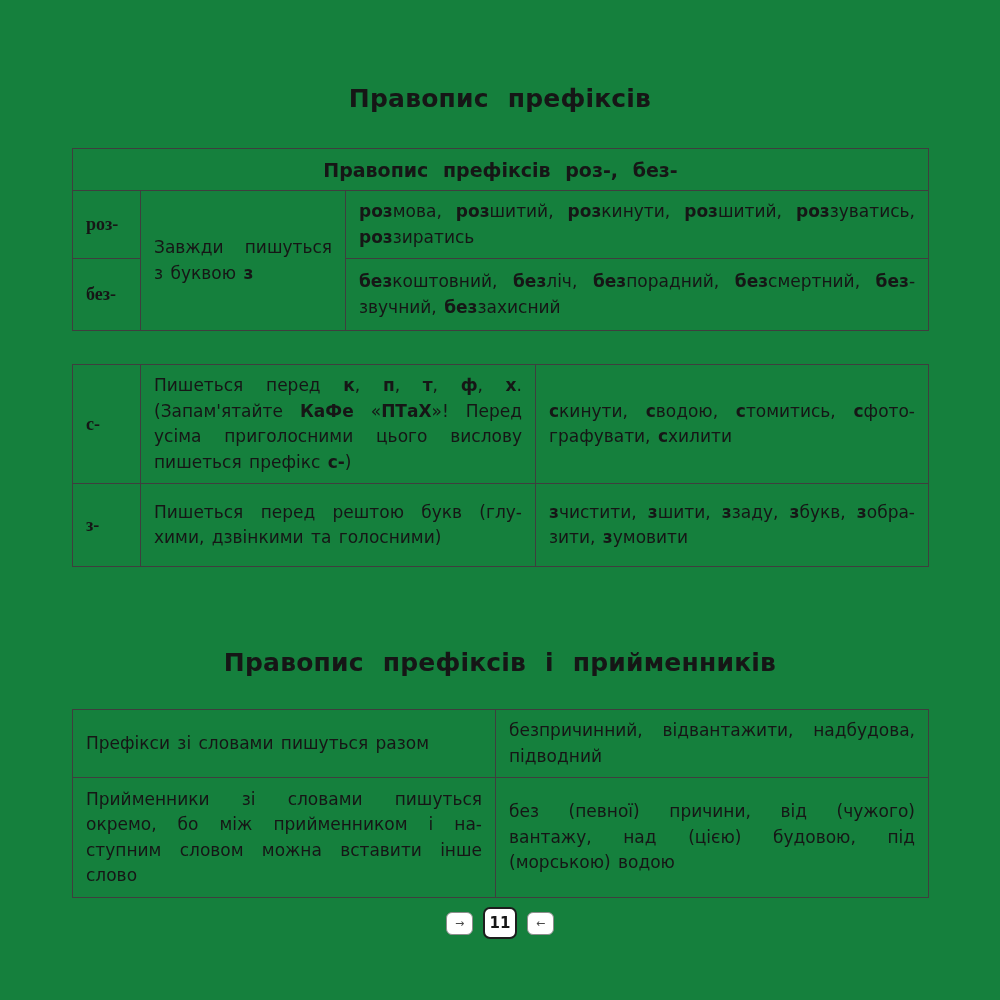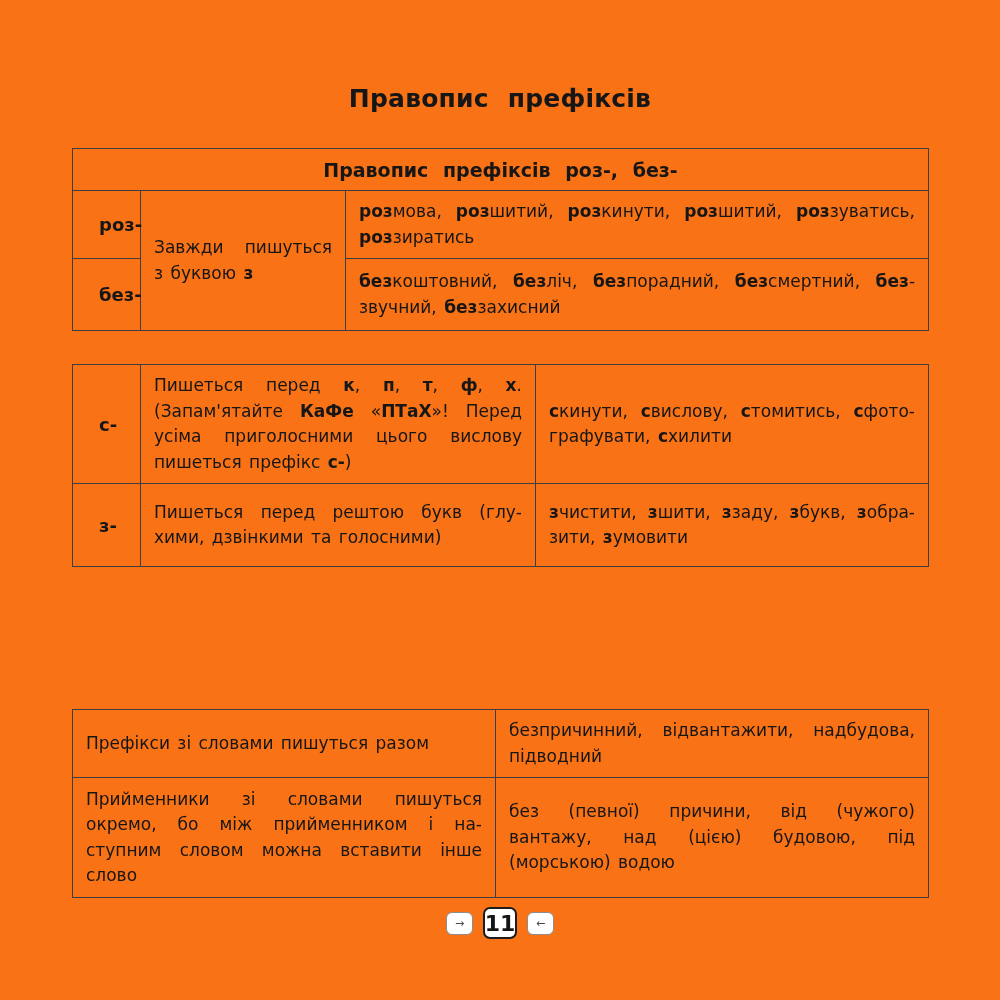--- a/index.html
+++ b/index.html
@@ -1,43 +1,43 @@
 <!DOCTYPE html>
 <html lang="uk"><head>
 <meta charset="utf-8">
 <style>
   html,body{margin:0;padding:0;background:#ffffff;color:#161616;
     font-family:"DejaVu Sans","Liberation Sans",sans-serif;}
-  .page{position:relative;width:1000px;height:1000px;background:#f97316;overflow:hidden;}
+  .page{position:relative;width:1000px;height:1000px;background:#15803d;overflow:hidden;}
 
   .title{position:absolute;left:0;width:100%;text-align:center;
     font-weight:bold;font-size:25px;word-spacing:10px;letter-spacing:.2px;}
   #title-main{top:84px;}
   #title-second{top:648px;}
 
   table{border-collapse:collapse;position:absolute;left:72px;width:856px;table-layout:fixed;}
   #table-roz-bez{top:148px;}
   #table-z-s{top:364px;}
   #table-prefix-prep{top:702px;margin-top:7px;}
 
   th,td{border:1.6px solid #3e3e3e;box-sizing:border-box;}
   th{font-size:19px;font-weight:bold;word-spacing:8px;padding:6px 26px;text-align:center;}
   td{font-size:17px;line-height:1.5;padding:8px 13px;text-align:justify;vertical-align:middle;}
-  td.pfx{font-weight:bold;font-size:18px;text-align:left;padding-left:26px;word-spacing:0;}
+  td.pfx{font-weight:bold;font-size:18px;text-align:left;padding-left:13px;word-spacing:0;font-family:Liberation Serif, serif;}
   td.rule,td.ex{word-spacing:2px;}
   .b{font-weight:bold;}
 
   .pager{position:absolute;top:907px;left:0;width:100%;
     display:flex;justify-content:center;align-items:center;gap:10px;}
   .nav-btn{width:25px;height:21px;border:1.4px solid #8d8d8d;border-radius:6px;
     display:inline-flex;align-items:center;justify-content:center;
     font-size:11px;color:#4a4a4a;background:#fff;cursor:pointer;}
   .page-box{width:30px;height:28px;border:2.2px solid #1d1d1d;border-radius:7px;
     display:inline-flex;align-items:center;justify-content:center;
-    font-weight:bold;font-size:22px;background:#fff;}
+    font-weight:bold;font-size:15px;background:#fff;}
 </style>
 </head>
 <body>
 
 <div class="page">
 
   <div class="title" id="title-main">Правопис  префіксів</div>
 
   <table id="table-roz-bez">
     <colgroup>
@@ -64,30 +64,31 @@
   <table id="table-z-s">
     <colgroup>
         <col style="width:68px">
         <col style="width:395px">
         <col style="width:393px">
       </colgroup>
     <tbody>
     <tr style="height:113px">
       <td class="pfx"><span class="b">с-</span></td>
       <td class="rule"><span>Пишеться перед </span><span class="b">к</span><span>, </span><span class="b">п</span><span>, </span><span class="b">т</span><span>, </span><span class="b">ф</span><span>, </span><span class="b">х</span><span>. (Запам'ятайте </span><span class="b">КаФе</span><span> «</span><span class="b">ПТаХ</span><span>»! Перед усіма приголосними цього вислову пишеться префікс </span><span class="b">с-</span><span>)</span></td>
-      <td class="ex"><span class="b">с</span><span>кинути, </span><span class="b">с</span><span>вислову, </span><span class="b">с</span><span>томитись, </span><span class="b">с</span><span>фото­графувати, </span><span class="b">с</span><span>хилити</span></td>
+      <td class="ex"><span class="b">с</span><span>кинути, </span><span class="b">с</span><span>водою, </span><span class="b">с</span><span>томитись, </span><span class="b">с</span><span>фото­графувати, </span><span class="b">с</span><span>хилити</span></td>
     </tr>
     <tr style="height:83px">
       <td class="pfx"><span class="b">з-</span></td>
       <td class="rule"><span>Пишеться перед рештою букв (глу­хими, дзвінкими та голосними)</span></td>
       <td class="ex"><span class="b">з</span><span>чистити, </span><span class="b">з</span><span>шити, </span><span class="b">з</span><span>заду, </span><span class="b">з</span><span>букв, </span><span class="b">з</span><span>обра­зити, </span><span class="b">з</span><span>умовити</span></td>
     </tr>
   </tbody>
     </table>
 
+  <div class="title" id="title-second">Правопис  префіксів  і  прийменників</div>
 
   <table id="table-prefix-prep">
     <colgroup>
         <col style="width:423px">
         <col style="width:433px">
       </colgroup>
     <tbody>
         <tr style="height:68px">
       <td class="rule"><span>Префікси зі словами пишуться разом</span></td>
       <td class="ex"><span>безпричинний, відвантажити, надбудова, підводний</span></td>

